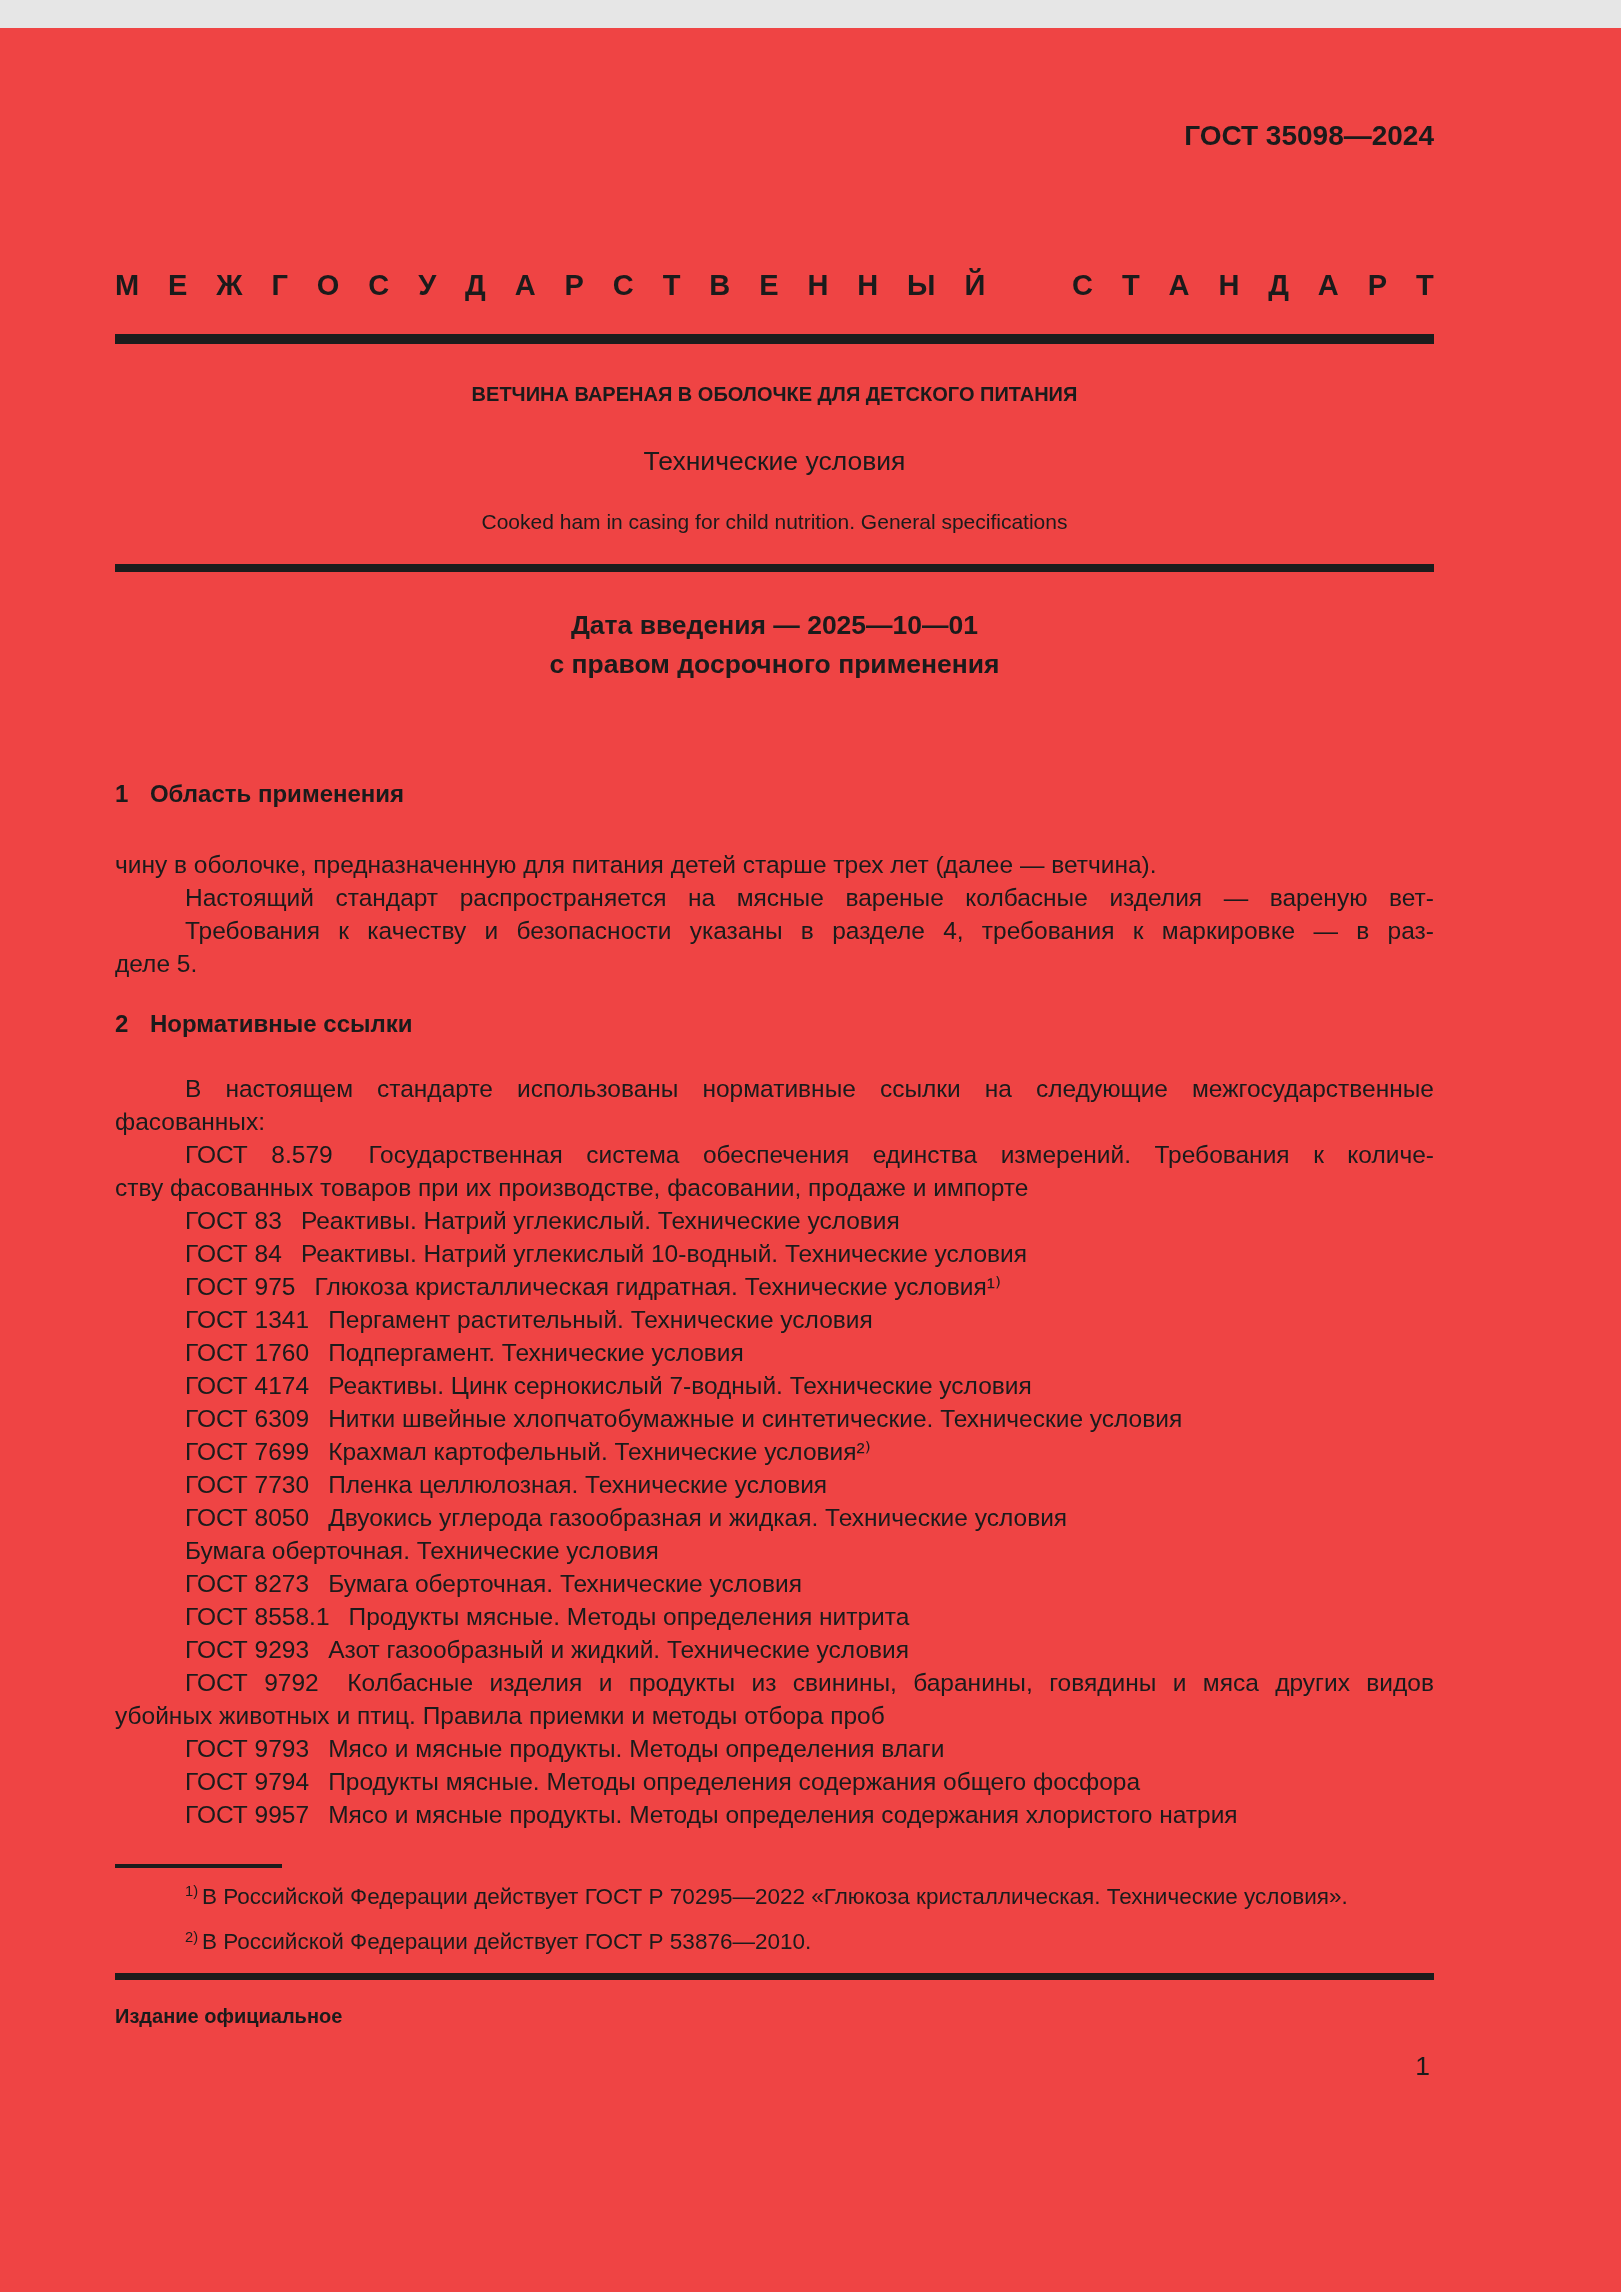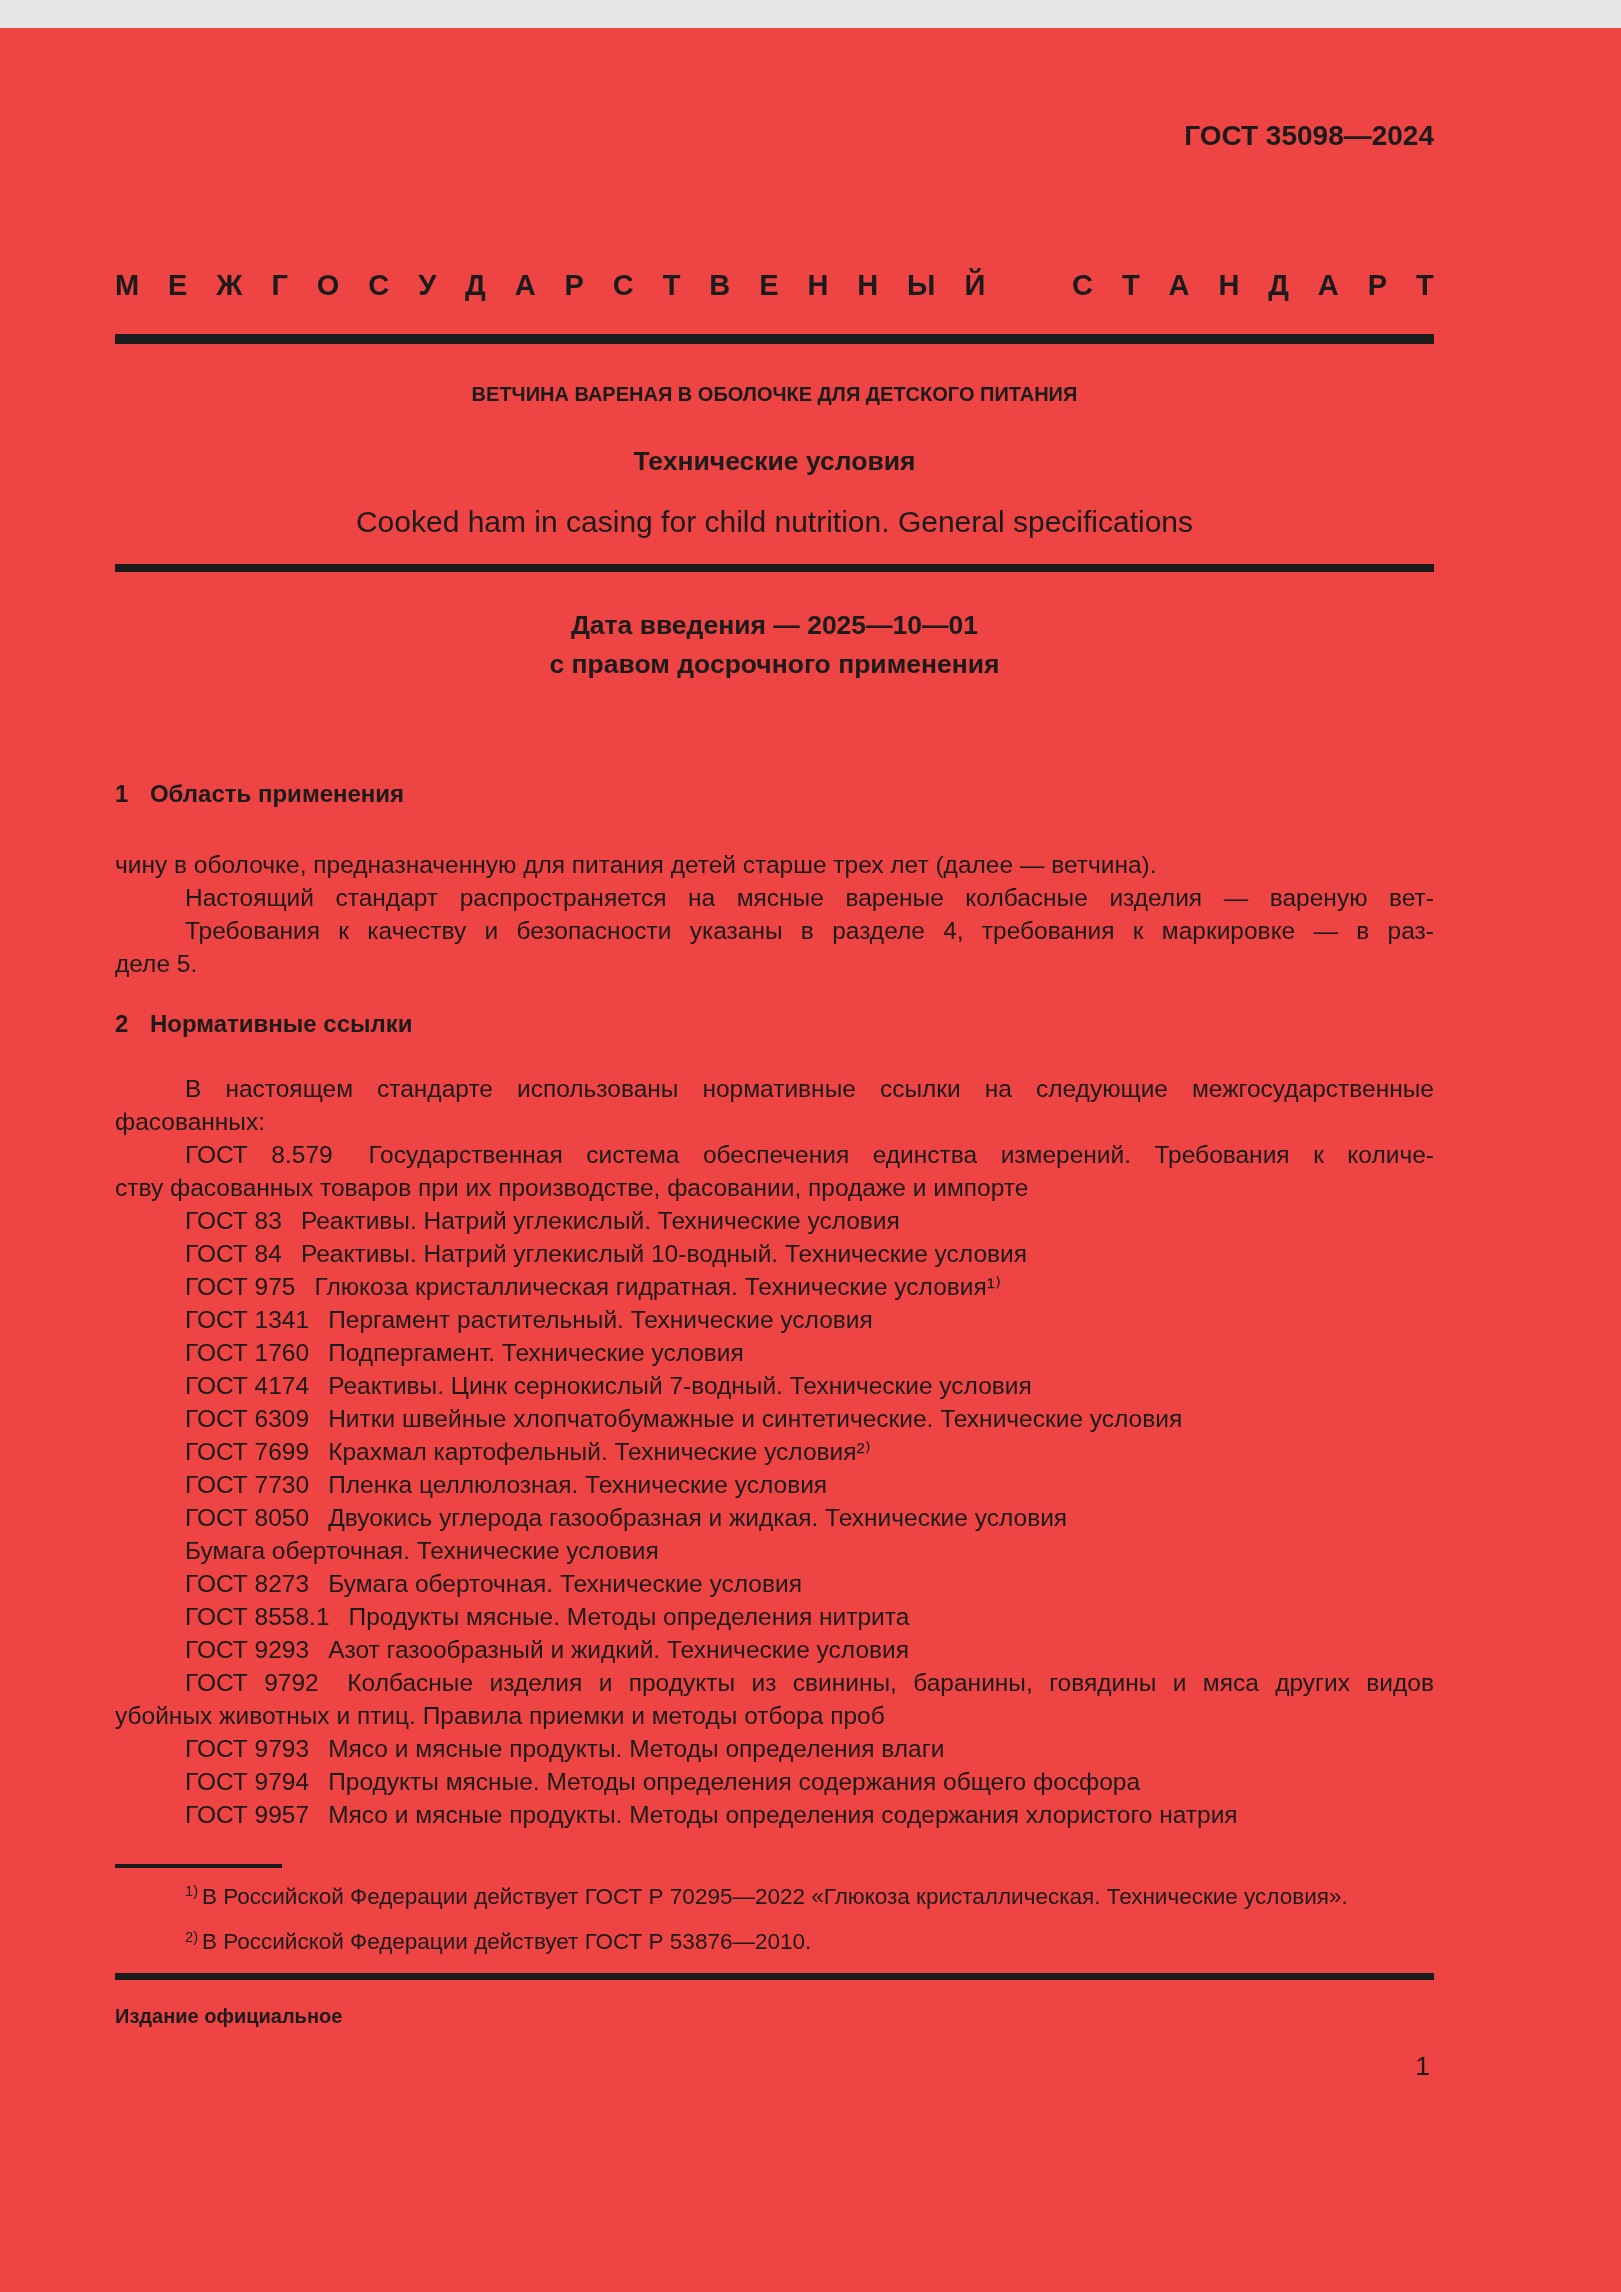--- a/index.html
+++ b/index.html
@@ -36,28 +36,28 @@
   .doc-title {
     margin-top: 35px;
     text-align: center;
     font-weight: bold;
     font-size: 20px;
     line-height: 31px;
   }
   .doc-subtitle {
     margin-top: 37px;
     text-align: center;
-    font-weight: bold;
+    font-weight: normal;
     font-size: 26.5px;
     line-height: 29px;
   }
   .doc-title-en {
     margin-top: 31px;
     text-align: center;
-    font-size: 30px;
+    font-size: 21px;
     line-height: 29px;
   }
   .rule-2 { margin-top: 28px; height: 7.8px; background: #1c1c1c; }
   .date-block {
     margin-top: 34px;
     text-align: center;
     font-weight: bold;
     font-size: 26.5px;
     line-height: 39px;
   }

